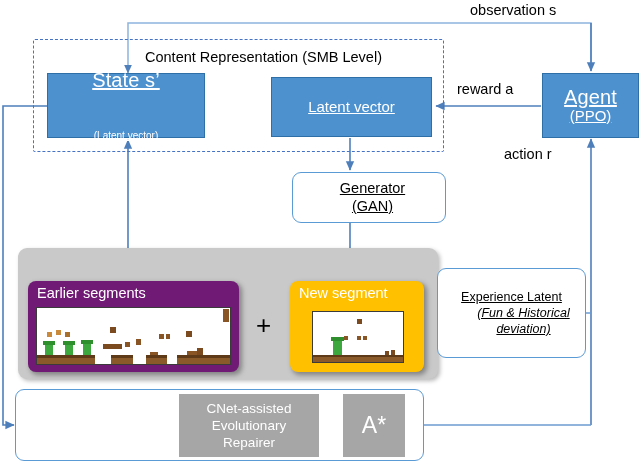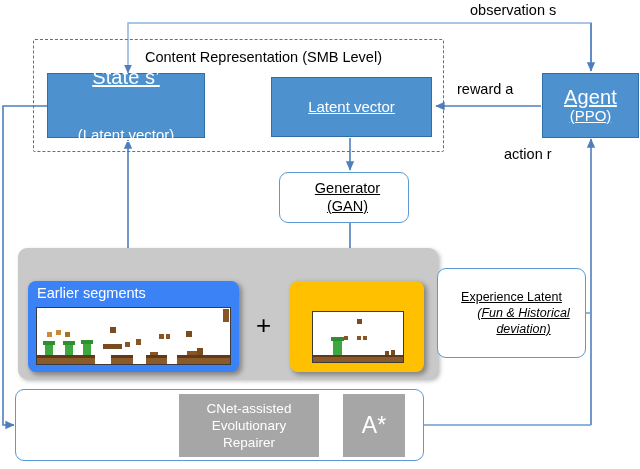--- a/index.html
+++ b/index.html
@@ -18,21 +18,21 @@
   .node { position: absolute; display: flex; flex-direction: column;
           align-items: center; justify-content: center; text-align: center; text-decoration: underline; }
 
   
   .blue-box {
     background: #4E91CF;
     border: 1px solid #2E6FA8;
     color: #ffffff;
   }
   .blue-box .big   { font-size: 20px; line-height: 1.02; letter-spacing: .1px; }
-  .blue-box .small { font-size: 15px; line-height: 1.12; margin-top: 40px; }
+  .blue-box .small { font-size: 10px; line-height: 1.12; margin-top: 40px; }
   .blue-box .mid   { font-size: 15px; line-height: 1.05; }
 
   
   .round-box {
     background: #ffffff;
     border: 1.3px solid #5B9BD5;
     border-radius: 9px;
     color: #000000;
   }
   .round-box .l1 { font-size: 14.5px; line-height: 1.22; }
@@ -61,21 +61,21 @@
   .panel-label {
     position: absolute;
     font-size: 15px;
     color: #000;
     white-space: nowrap;
   }
 
   
   .seg-card { position: absolute; border-radius: 8px;
               box-shadow: 2.5px 2.5px 5px rgba(0,0,0,.35); }
-  .seg-green  { background: #3b82f6; }
+  .seg-green  { background: #701a75; }
   .seg-yellow { background: #FFC000; }
   .seg-title {
     position: absolute; left: 9px; top: 4px;
     color: #ffffff; font-size: 14.5px; white-space: nowrap;
   }
   .level-frame {
     position: absolute;
     background: #ffffff;
     border: 1px solid #3b3b3b;
     overflow: hidden;
@@ -183,21 +183,21 @@
   <div class="lbl" style="left:470px; top:2px;">
     <span>observation s</span>
   </div>
   <div class="lbl" style="left:457px; top:81px;">
     <span>reward a</span>
   </div>
   <div class="lbl" style="left:504px; top:146px;">
     <span>action r</span>
   </div>
 
-  <div class="node round-box" style="left:279px; top:172px; width:130px; height:51px;padding-left:7px;">
+  <div class="node round-box" style="left:292px; top:172px; width:154px; height:51px;padding-left:7px;">
     <span class="l1">Generator</span>
     <span class="l1">(GAN)</span>
   </div>
 
   <div class="gray-panel" style="left:18px; top:248px; width:420px; height:131px;"></div>
 
   <div class="seg-card seg-green" style="left:28px; top:281px; width:211px; height:91px;">
     <div class="seg-title">Earlier segments</div>
     <div class="level-frame" style="left:8px; top:26px; width:195px; height:58px;">
 
@@ -229,20 +229,21 @@
 
       <div style="position:absolute;left:113px;bottom:9px;width:8px;height:3px;background:#8A5524;"></div>
       <div style="position:absolute;left:150px;bottom:9px;width:14px;height:4px;background:#8A5524;"></div>
       <div style="position:absolute;left:160px;bottom:9px;width:6px;height:7px;background:#7B4A1E;"></div>
     </div>
   </div>
 
   <div class="plus" style="left:256px; top:310px;">+</div>
 
   <div class="seg-card seg-yellow" style="left:290px; top:281px; width:134px; height:91px;">
+    <div class="seg-title">New segment</div>
     <div class="level-frame" style="left:22px; top:30px; width:92px; height:52px;">
       <div style="position:absolute;left:0;bottom:0;width:100%;height:7px;background:#8B5A2B;"></div>
       <div style="position:absolute;left:0;bottom:5px;width:100%;height:2px;background:#5E3A18;"></div>
       <div style="position:absolute;left:20px;bottom:7px;width:9px;height:16px;background:#3DA83D;"></div>
       <div style="position:absolute;left:18px;bottom:21px;width:13px;height:4px;background:#2F8F2F;"></div>
       <div style="position:absolute;left:31px;bottom:22px;width:4px;height:4px;background:#8A5524;"></div>
       <div style="position:absolute;left:44px;bottom:22px;width:4px;height:4px;background:#8A5524;"></div>
       <div style="position:absolute;left:50px;bottom:22px;width:4px;height:4px;background:#8A5524;"></div>
       <div style="position:absolute;left:44px;bottom:38px;width:5px;height:5px;background:#7B4A1E;"></div>
       <div style="position:absolute;left:72px;bottom:7px;width:4px;height:4px;background:#7B4A1E;"></div>

